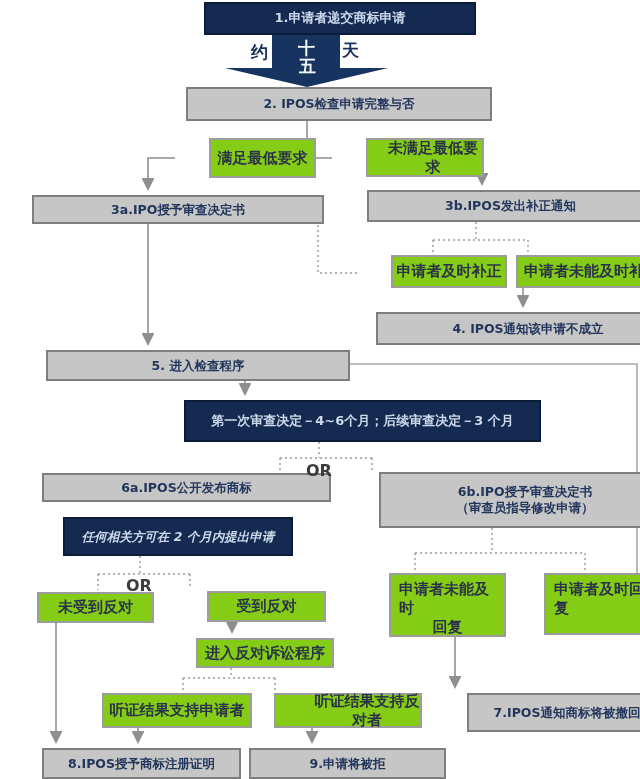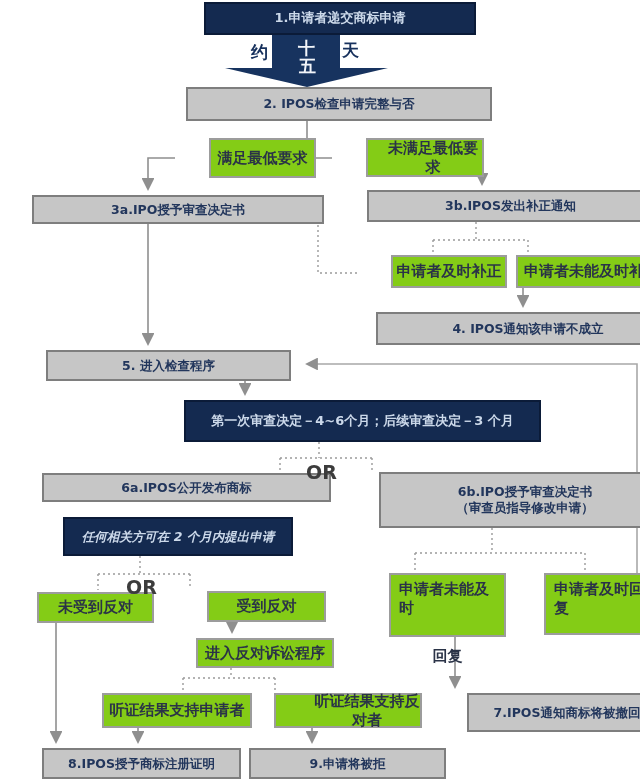--- a/index.html
+++ b/index.html
@@ -10,24 +10,24 @@
   }
   #connectors{position:absolute;left:0;top:0;width:640px;height:779px;z-index:1;}
   .box{
     position:absolute;box-sizing:border-box;z-index:2;
     display:flex;align-items:center;justify-content:center;
     text-align:center;font-weight:bold;line-height:1.25;margin-left:34px;
   }
   .gray{background:#c6c6c6;border:2px solid #7e7e7e;color:#22365c;font-size:12.5px;}
   .navy{background:#142a50;border:2px solid #0b1b38;color:#ccd9ea;font-size:13px;}
   .white{background:#84cc16;border:2px solid #9c9c9c;color:#2a3347;font-size:15px;font-family:Liberation Serif, serif;}
-  .top-left{align-items:flex-start;justify-content:flex-start;text-align:left;padding:5px 8px;gap:29px;}
+  .top-left{align-items:flex-start;justify-content:flex-start;text-align:left;padding:5px 8px;}
   .multi{flex-direction:column;align-items:center;}
   .or-label{
-    position:absolute;z-index:3;color:#3c3c3c;font-weight:bold;font-size:19px;
+    position:absolute;z-index:3;color:#3c3c3c;font-weight:bold;font-size:16px;
     font-family:"DejaVu Sans","Liberation Sans",sans-serif;
   }
   .arrow-char{position:absolute;z-index:3;font-weight:bold;font-size:17px;}
   .arrow-char.on-white{color:#16305c;}
   .arrow-char.on-navy{color:#f2f5fa;}
 </style>
 </head>
 <body>
 
 <div id="stage">
@@ -102,21 +102,21 @@
   </div>
 
   <div class="box white" style="left:482px;top:255px;width:151px;height:33px;">
     <span>申请者未能及时补正</span>
   </div>
 
   <div class="box gray" style="left:342px;top:312px;width:276px;height:33px;padding-left:28px;">
     <span>4. IPOS通知该申请不成立</span>
   </div>
 
-  <div class="box gray" style="left:12px;top:350px;width:245px;height:31px;">
+  <div class="box gray" style="left:12px;top:350px;width:304px;height:31px;">
     <span>5. 进入检查程序</span>
   </div>
 
   <div class="box navy" style="left:150px;top:400px;width:357px;height:42px;">
     <span>第一次审查决定－4~6个月；后续审查决定－3 个月</span>
   </div>
 
   <div class="box gray" style="left:8px;top:473px;width:289px;height:29px;">
     <span>6a.IPOS公开发布商标</span>
   </div>

